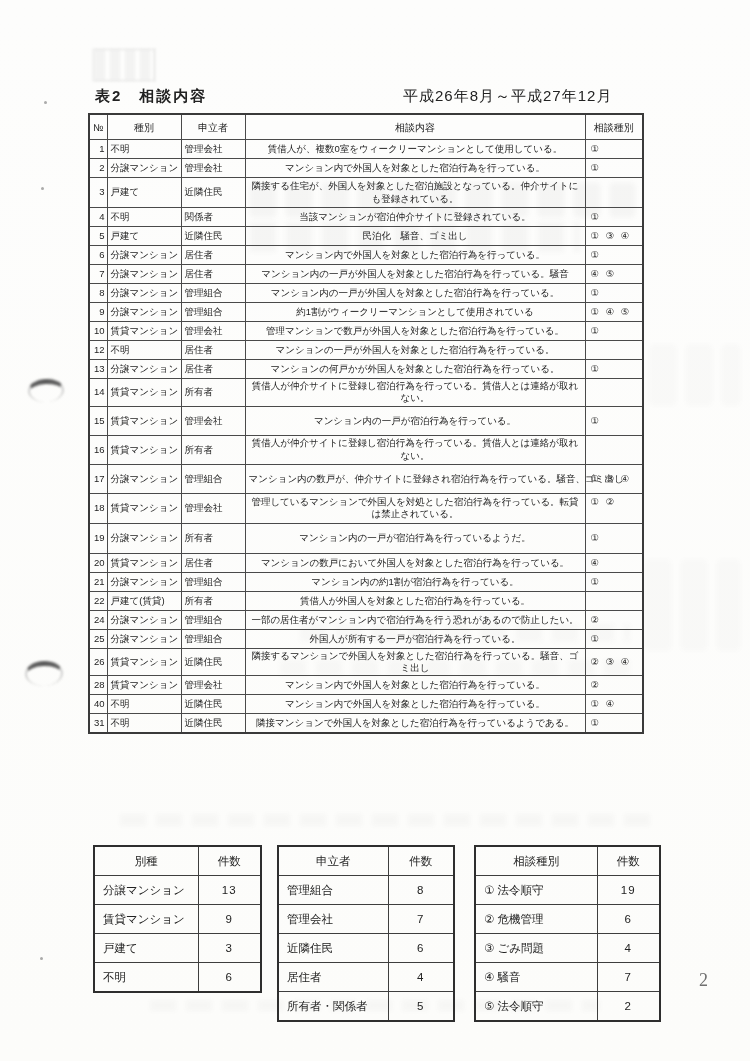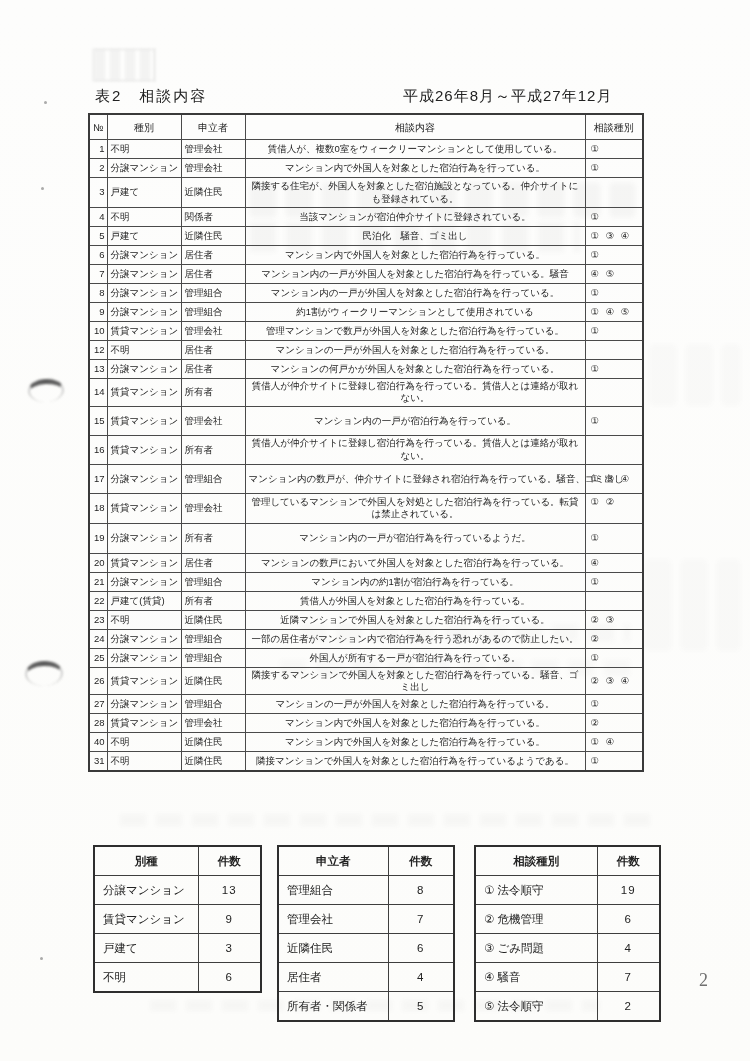--- a/index.html
+++ b/index.html
@@ -8,21 +8,21 @@
     background:#fbfbf9;
     font-family:"Liberation Sans","DejaVu Sans",sans-serif;
     color:#1c1c1c;
     -webkit-font-smoothing:antialiased;
   }
   .page{position:absolute;inset:0;background:linear-gradient(180deg,#fdfdfc 0%,#fcfcfa 100%);}
 
   
   .doc-title{
     position:absolute;left:95px;top:87px;
-    font-size:15px;font-weight:normal;letter-spacing:2px;color:#222;text-align:right;
+    font-size:15px;font-weight:bold;letter-spacing:2px;color:#222;text-align:right;
   }
   .doc-period{
     position:absolute;left:403px;top:87px;
     font-size:15px;letter-spacing:1px;color:#222;text-align:right;
   }
 
   
   table{border-collapse:collapse;}
   .main{
     position:absolute;left:88px;top:113px;width:554px;
@@ -47,21 +47,21 @@
   .main tbody tr:nth-child(16) td.c3{white-space:nowrap;}
   .main tbody tr:nth-child(15) td.c4,
   .main tbody tr:nth-child(17) td.c4{vertical-align:top;padding-top:2px;}
 
   
   .sum{
     position:absolute;table-layout:fixed;font-size:11.5px;color:#222;
     border:2px solid #2e2e2e;
   }
   .sum th,.sum td{border:1px solid #3e3e3e;height:28px;text-align:center;padding:0 4px;}
-  .sum th{font-weight:bold;margin-top:36px;}
+  .sum th{font-weight:normal;margin-top:36px;}
   .sum td.c0{text-align:left;padding-left:8px;white-space:nowrap;}
   .sum td.c1{text-align:center;letter-spacing:1px;}
   #sum-type{left:93px;top:845px;}
   #sum-complainant{left:277px;top:845px;}
   #sum-category{left:474px;top:845px;}
 
   
   .page-number{
     position:absolute;left:699px;top:970px;
     font-size:18px;color:#707070;font-family:"Liberation Serif","DejaVu Serif",serif;
@@ -284,53 +284,39 @@
           <td class="c4">①</td>
         </tr>
         <tr>
           <td class="c0">22</td>
           <td class="c1">戸建て(賃貸)</td>
           <td class="c2">所有者</td>
           <td class="c3">賃借人が外国人を対象とした宿泊行為を行っている。</td>
           <td class="c4"></td>
         </tr>
         <tr>
-          <td class="c0">23</td>
-          <td class="c1">不明</td>
-          <td class="c2">近隣住民</td>
-          <td class="c3">近隣マンションで外国人を対象とした宿泊行為を行っている。</td>
-          <td class="c4">② ③</td>
-        </tr>
-        <tr>
           <td class="c0">24</td>
           <td class="c1">分譲マンション</td>
           <td class="c2">管理組合</td>
           <td class="c3">一部の居住者がマンション内で宿泊行為を行う恐れがあるので防止したい。</td>
           <td class="c4">②</td>
         </tr>
         <tr>
           <td class="c0">25</td>
           <td class="c1">分譲マンション</td>
           <td class="c2">管理組合</td>
           <td class="c3">外国人が所有する一戸が宿泊行為を行っている。</td>
           <td class="c4">①</td>
         </tr>
         <tr>
           <td class="c0">26</td>
           <td class="c1">賃貸マンション</td>
           <td class="c2">近隣住民</td>
           <td class="c3">隣接するマンションで外国人を対象とした宿泊行為を行っている。騒音、ゴミ出し</td>
           <td class="c4">② ③ ④</td>
-        </tr>
-        <tr>
-          <td class="c0">27</td>
-          <td class="c1">分譲マンション</td>
-          <td class="c2">管理組合</td>
-          <td class="c3">マンションの一戸が外国人を対象とした宿泊行為を行っている。</td>
-          <td class="c4">①</td>
         </tr>
         <tr>
           <td class="c0">28</td>
           <td class="c1">賃貸マンション</td>
           <td class="c2">管理会社</td>
           <td class="c3">マンション内で外国人を対象とした宿泊行為を行っている。</td>
           <td class="c4">②</td>
         </tr>
         <tr>
           <td class="c0">40</td>

